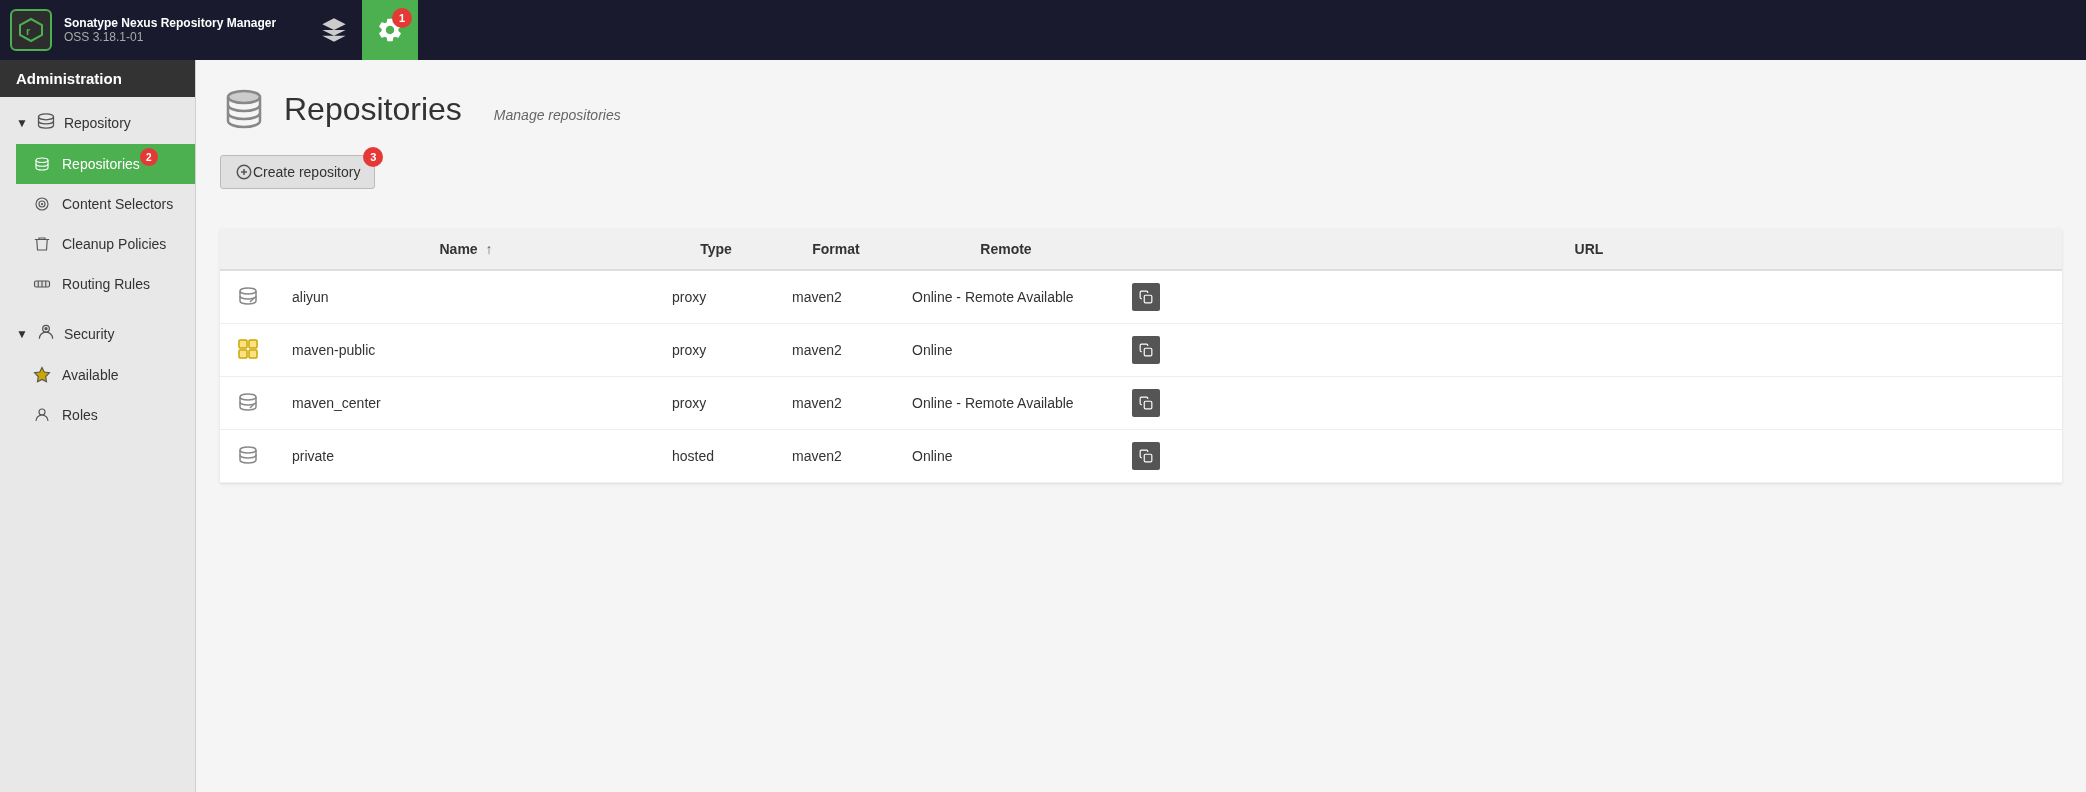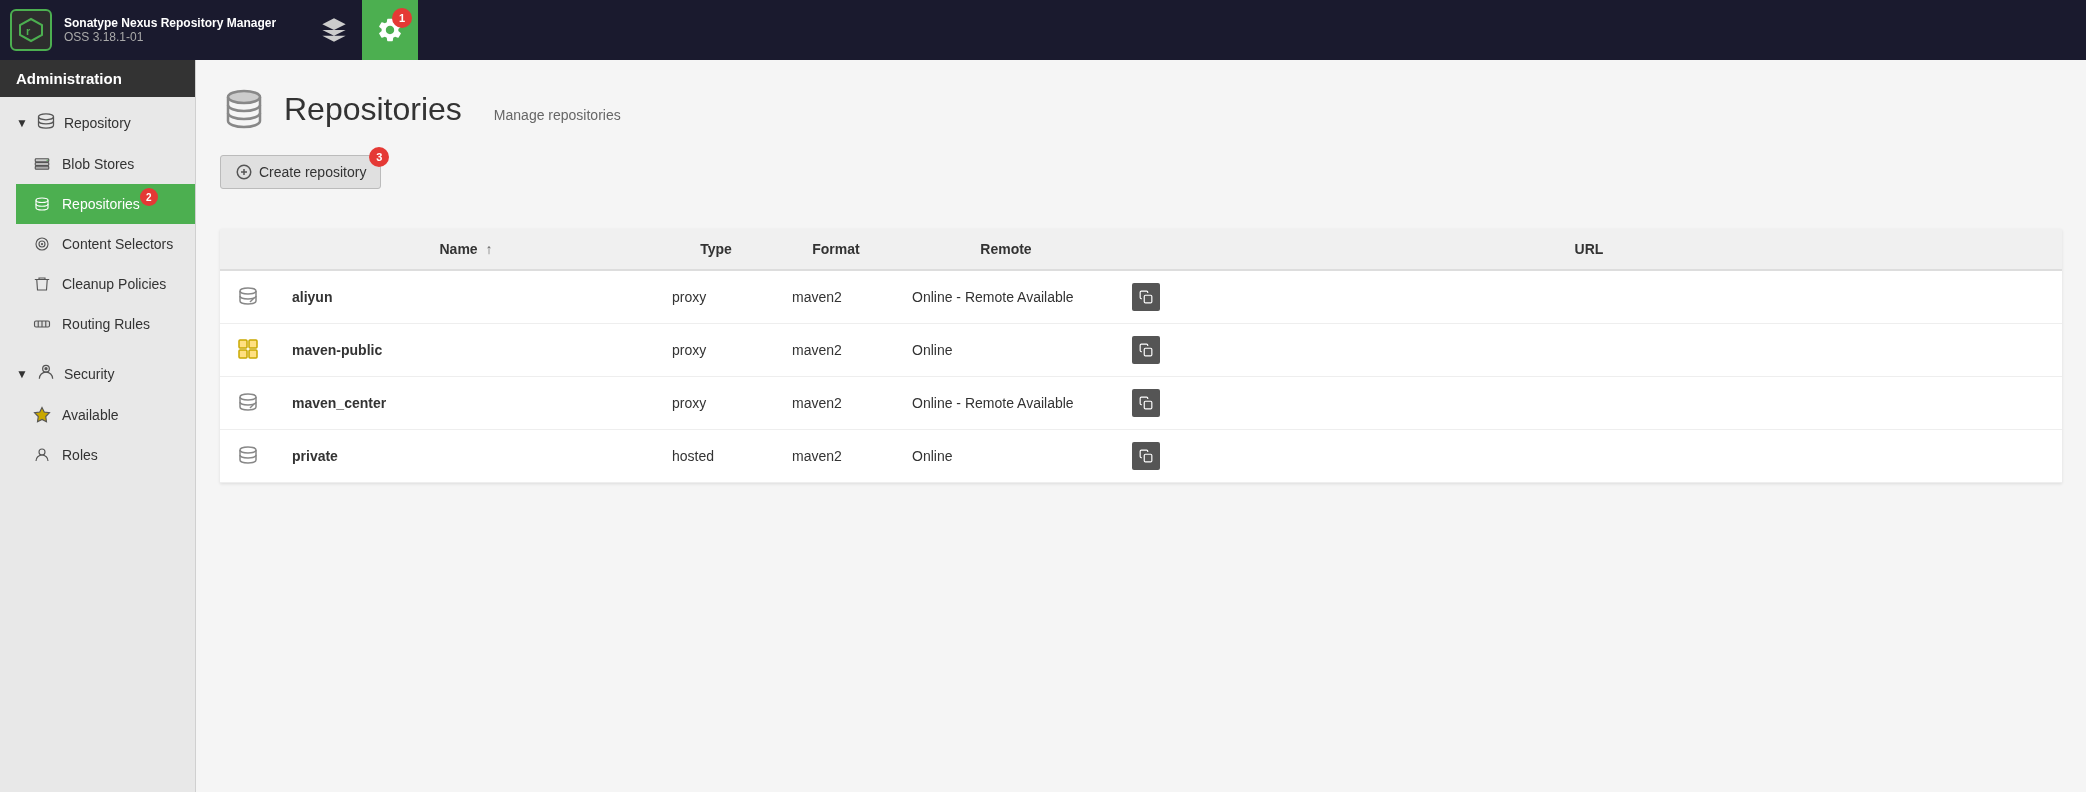--- a/index.html
+++ b/index.html
@@ -145,27 +145,26 @@
       display: flex;
       align-items: center;
       margin-bottom: 20px;
     }
     .page-header-icon {
       margin-right: 16px;
       flex-shrink: 0;
     }
     .page-header-icon svg { width: 48px; height: 48px; }
     .page-title { font-size: 32px; font-weight: 400; color: #333; margin-right: 16px; }
-    .page-subtitle { font-size: 14px; color: #666; margin-top: 4px; }
+    .page-subtitle { font-size: 14px; color: #666; margin-top: 4px; font-style: italic; }
 
     
     .create-btn {
       display: inline-flex;
       align-items: center;
-      gap: 6px;
       background: #e0e0e0;
       border: 1px solid #bbb;
       border-radius: 3px;
       padding: 7px 14px;
       cursor: pointer;
       font-size: 14px;
       color: #333;
       margin-bottom: 20px;
       position: relative;
     }
@@ -191,21 +190,21 @@
     }
     .repo-table th.sortable { cursor: pointer; }
     .repo-table th .sort-icon { margin-left: 4px; color: #666; }
     .repo-table td {
       padding: 12px 16px;
       border-bottom: 1px solid #eee;
       color: #333;
       font-size: 14px;
     }
     .col-icon { width: 40px; }
-    .col-name { width: 380px; font-weight: bold; }
+    .col-name { width: 380px; }
     .col-type { width: 120px; }
     .col-format { width: 120px; }
     .col-status { width: 220px; }
     .col-url { }
 
     
     .url-copy-btn {
       width: 28px; height: 28px;
       background: #555;
       display: flex; align-items: center; justify-content: center;
@@ -268,31 +267,20 @@
           <svg width="20" height="20" viewBox="0 0 24 24" fill="#555">
             <ellipse cx="12" cy="7" rx="9" ry="3.5" stroke="#555" stroke-width="1.5" fill="none"></ellipse>
             <path d="M3 7v5c0 1.93 4.03 3.5 9 3.5s9-1.57 9-3.5V7" stroke="#555" stroke-width="1.5" fill="none"></path>
             <path d="M3 12v5c0 1.93 4.03 3.5 9 3.5s9-1.57 9-3.5v-5" stroke="#555" stroke-width="1.5" fill="none"></path>
           </svg>
         </span>
         <span>Repository</span>
       </div>
       <div class="sidebar-children">
 
-        <div class="sidebar-item">
-          <span class="item-icon">
-            <svg width="18" height="18" viewBox="0 0 24 24" fill="none">
-              <rect x="3" y="5" width="18" height="4" rx="1" stroke="#555" stroke-width="1.5" fill="#ccc"></rect>
-              <rect x="3" y="10" width="18" height="4" rx="1" stroke="#555" stroke-width="1.5" fill="#bbb"></rect>
-              <rect x="3" y="15" width="18" height="4" rx="1" stroke="#555" stroke-width="1.5" fill="#aaa"></rect>
-              <circle cx="19" cy="7" r="1" fill="#4caf50"></circle>
-            </svg>
-          </span>
-          <span>Blob Stores</span>
-        </div>
 
         <div class="sidebar-item active">
           <span class="item-icon">
             <svg width="18" height="18" viewBox="0 0 24 24" fill="none">
               <ellipse cx="12" cy="7" rx="8" ry="3" stroke="#fff" stroke-width="1.5" fill="none"></ellipse>
               <path d="M4 7v5c0 1.66 3.58 3 8 3s8-1.34 8-3V7" stroke="#fff" stroke-width="1.5" fill="none"></path>
               <path d="M4 12v5c0 1.66 3.58 3 8 3s8-1.34 8-3v-5" stroke="#fff" stroke-width="1.5" fill="none"></path>
             </svg>
           </span>
           <span style="position:relative;">

